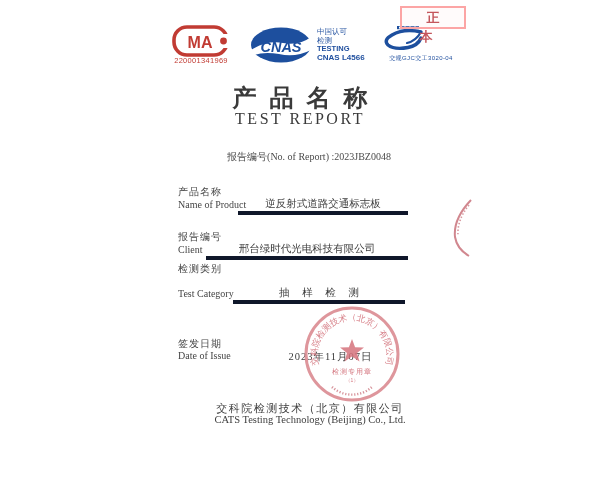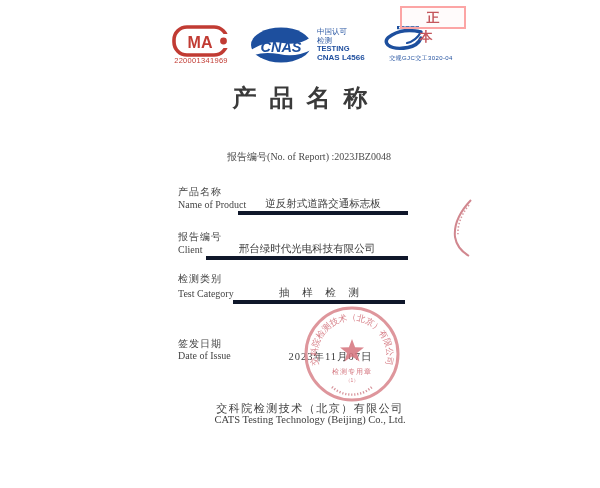--- a/index.html
+++ b/index.html
@@ -81,31 +81,32 @@
     <rect x="29" y="1.6" width="2" height="2" fill="#ffffff"></rect>
     <rect x="34" y="1.6" width="2" height="2" fill="#ffffff"></rect>
     <path d="M41,7 Q24,3 12,10 Q3,15 8,20 Q14,25 28,22.5 Q38,20.5 41,13" fill="none" stroke="#1d4f9e" stroke-width="3.4" stroke-linecap="round"></path>
     <path d="M41,7 Q36,16 27,18" fill="none" stroke="#1d4f9e" stroke-width="2.2" stroke-linecap="round"></path>
   </svg>
   <div class="cats-caption">交规GJC交工3020-04</div>
 
   <div class="original-mark">正本</div>
 
   <div class="title-zh">产品名称</div>
+  <div class="title-en">TEST REPORT</div>
   <div class="report-no">报告编号(No. of Report) :2023JBZ0048</div>
 
   <div class="lbl-zh" style="top:185px;">产品名称</div>
   <div class="lbl-en" style="top:199px;">Name of Product</div>
   <div class="fval uline" style="left:238px;top:197px;width:170px;">逆反射式道路交通标志板</div>
 
   <div class="lbl-zh" style="top:230px;">报告编号</div>
   <div class="lbl-en" style="top:244px;">Client</div>
   <div class="fval uline" style="left:206px;top:242px;width:202px;font-family:Liberation Serif, serif;">邢台绿时代光电科技有限公司</div>
 
-  <div class="lbl-zh" style="top:272px;">检测类别</div>
+  <div class="lbl-zh" style="top:262px;">检测类别</div>
   <div class="lbl-en" style="top:288px;">Test Category</div>
   <div class="fval uline" style="left:233px;top:286px;width:172px;letter-spacing:5px;text-indent:5px;">抽 样 检 测</div>
 
   <div class="lbl-zh" style="top:337px;">签发日期</div>
   <div class="lbl-en" style="top:350px;">Date of Issue</div>
   <div class="fval" style="left:268px;top:350px;width:125px;letter-spacing:1px;">2023年11月07日</div>
 
   <svg class="seal-svg" width="100" height="100" viewBox="0 0 100 100">
     <defs>
       <path id="sealRing" d="M 17 63 A 35 35 0 1 1 83 63" fill="none"></path>

